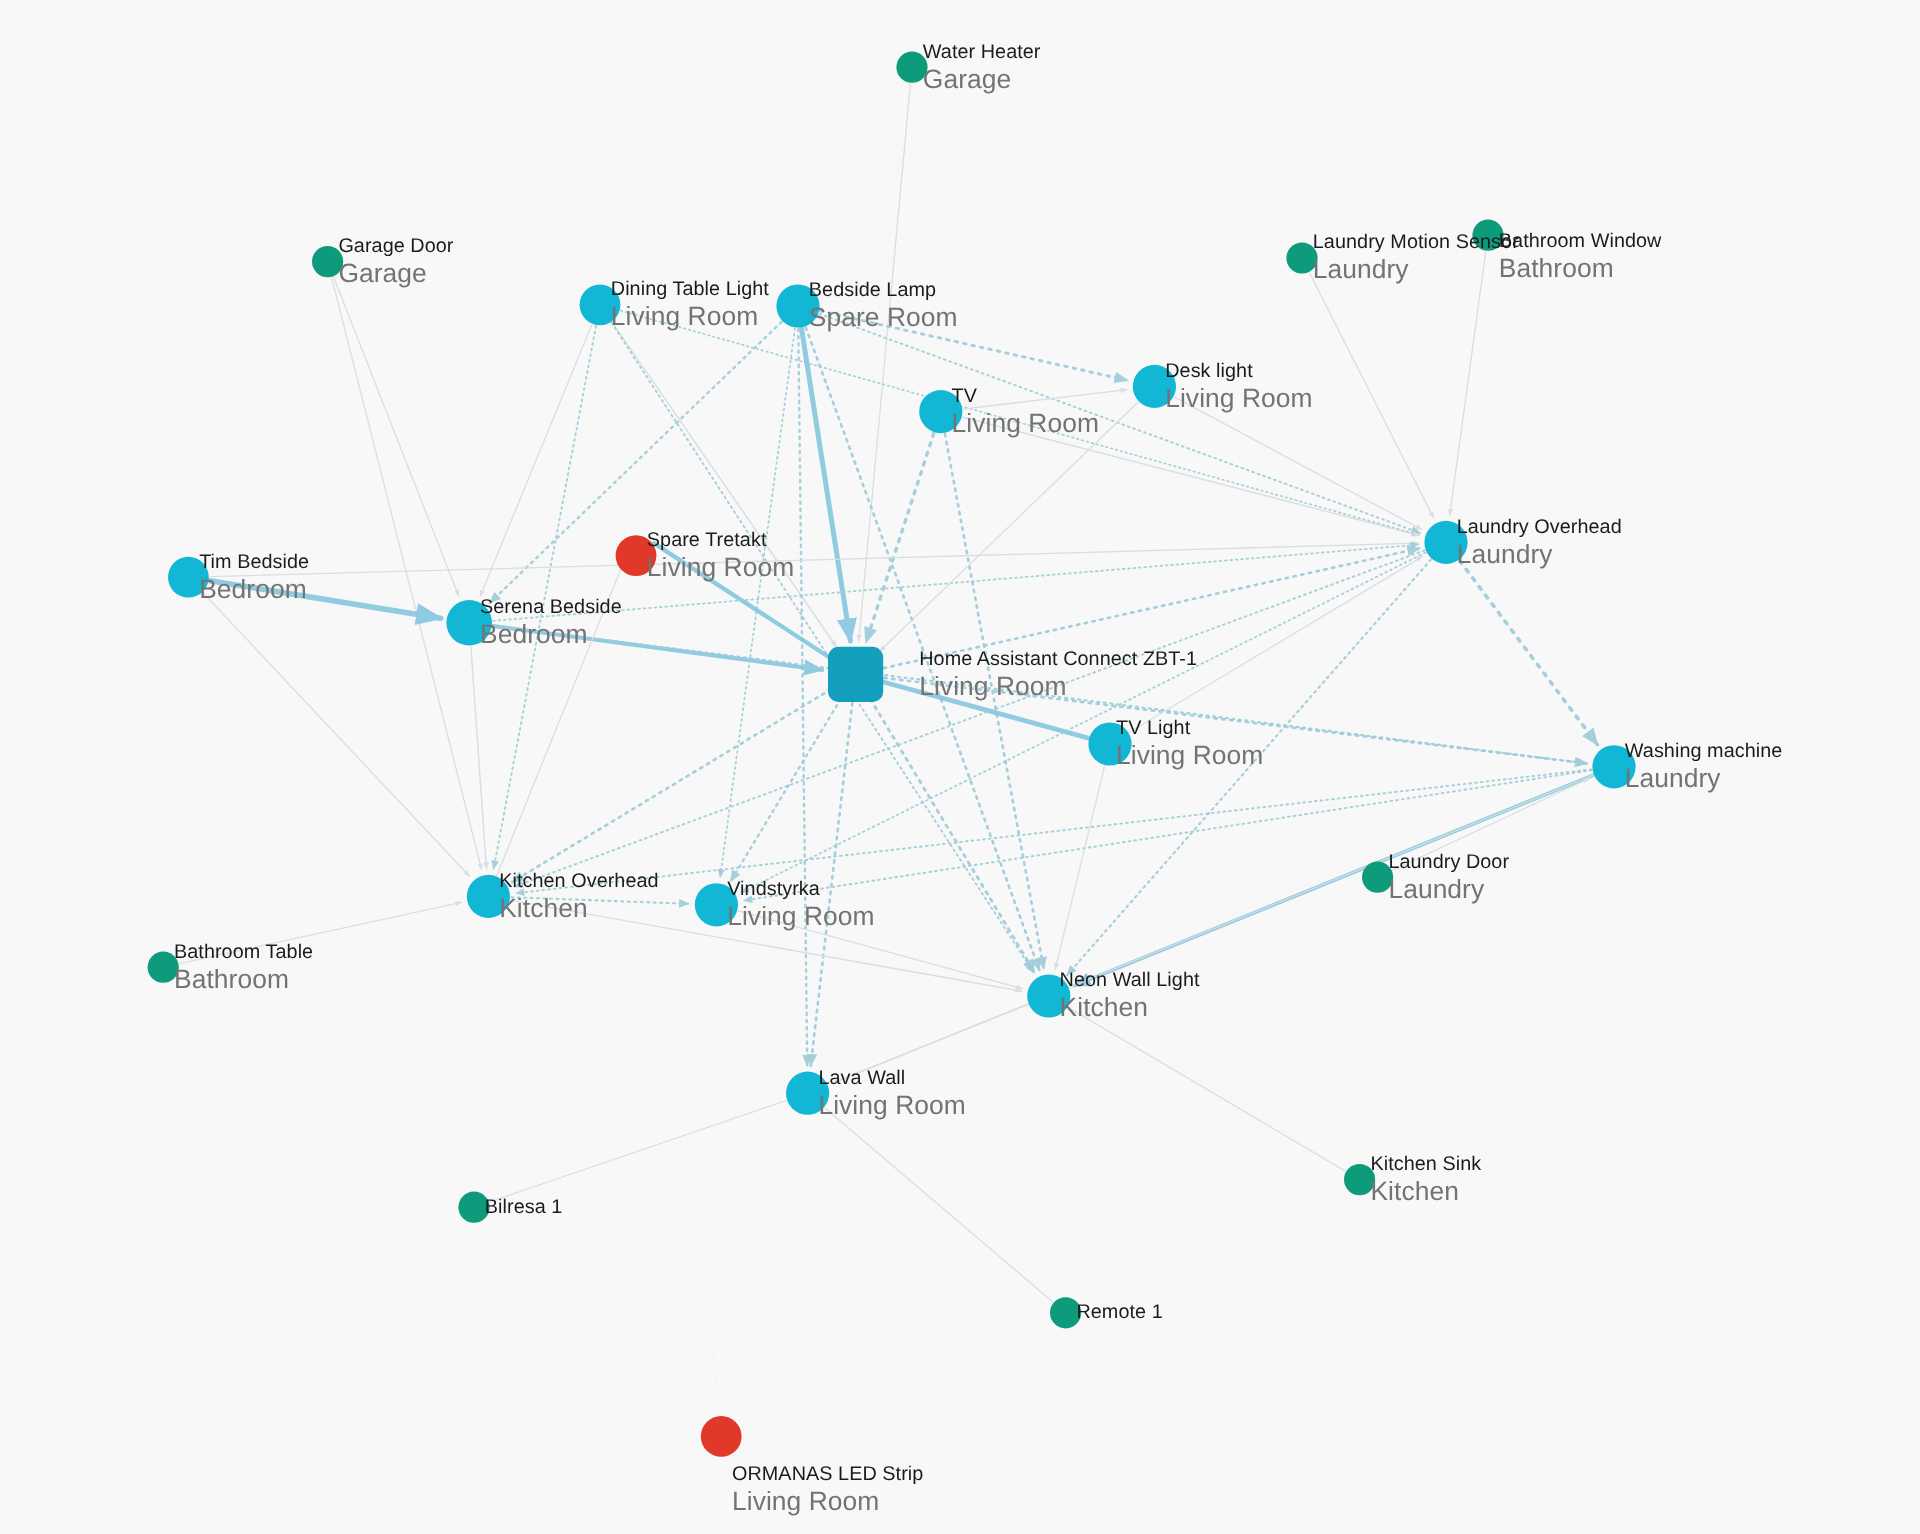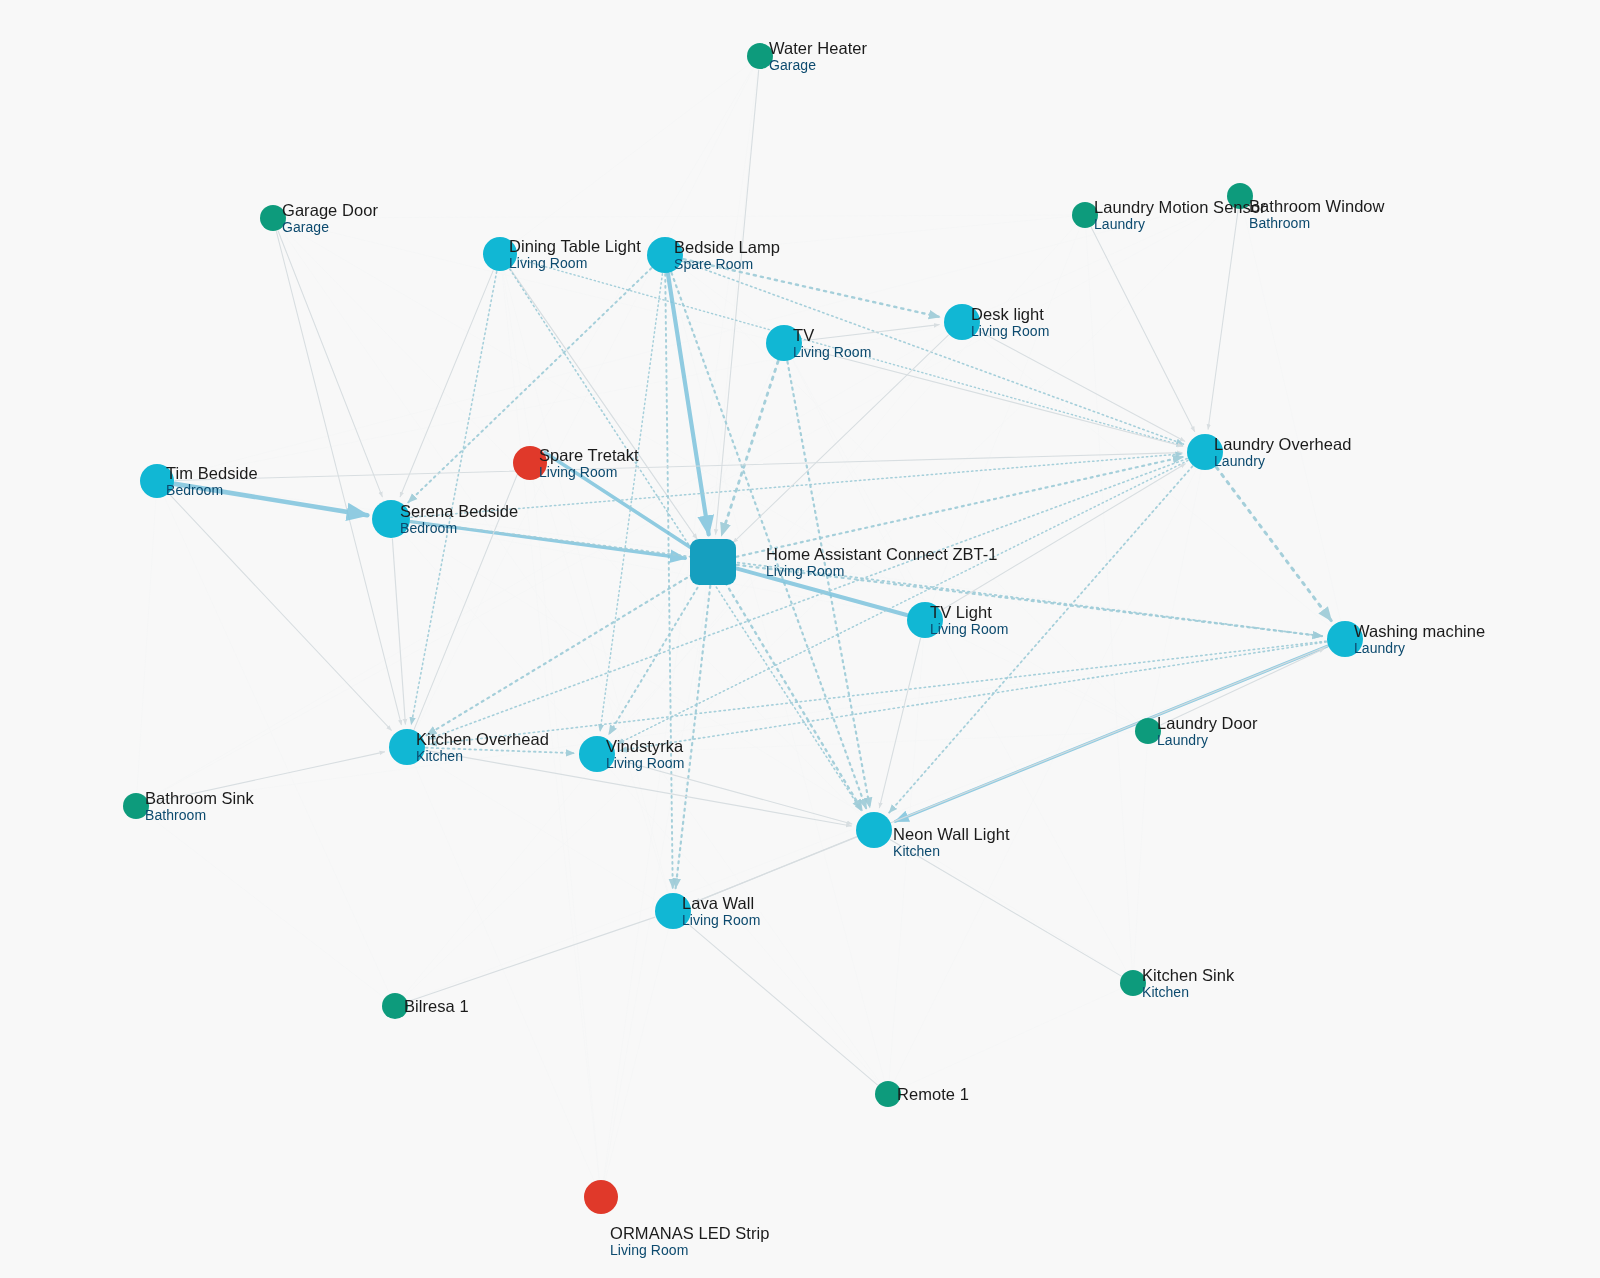--- a/index.html
+++ b/index.html
@@ -49,22 +49,22 @@
     pointer-events: none;
   }
   .node-name {
     display: block;
     font-size: 16.5px;
     color: #1b1b1b;
     letter-spacing: 0.05px;
   }
   .node-area {
     display: block;
-    font-size: 14px;
-    color: #0c4a6e;
+    font-size: 22px;
+    color: #737373;
     letter-spacing: 0.05px;
   }
   .node-label.pos-right {
     left: 0;
     top: 50%;
     transform: translateY(-50%);
   }
 </style>
 </head>
 <body>
@@ -340,27 +340,27 @@
       <div class="node" style="left: 597px; top: 754px; width: 36px; height: 36px;">
         <div class="node-shape" style="width: 36px; height: 36px; background: rgb(17, 183, 212);"></div>
         <div class="node-label pos-right" style="left: 27px;">
           <span class="node-name">Vindstyrka</span>
           <span class="node-area">Living Room</span>
         </div>
       </div>
       <div class="node" style="left: 136px; top: 806px; width: 26px; height: 26px;">
         <div class="node-shape" style="width: 26px; height: 26px; background: rgb(13, 155, 124);"></div>
         <div class="node-label pos-right" style="left: 22px;">
-          <span class="node-name">Bathroom Sink</span>
+          <span class="node-name">Bathroom Table</span>
           <span class="node-area">Bathroom</span>
         </div>
       </div>
       <div class="node" style="left: 874px; top: 830px; width: 36px; height: 36px;">
         <div class="node-shape" style="width: 36px; height: 36px; background: rgb(17, 183, 212);"></div>
-        <div class="node-label pos-right" style="left: 37px; margin-top: 12px;">
+        <div class="node-label pos-right" style="left: 27px;">
           <span class="node-name">Neon Wall Light</span>
           <span class="node-area">Kitchen</span>
         </div>
       </div>
       <div class="node" style="left: 673px; top: 911px; width: 36px; height: 36px;">
         <div class="node-shape" style="width: 36px; height: 36px; background: rgb(17, 183, 212);"></div>
         <div class="node-label pos-right" style="left: 27px;">
           <span class="node-name">Lava Wall</span>
           <span class="node-area">Living Room</span>
         </div>

